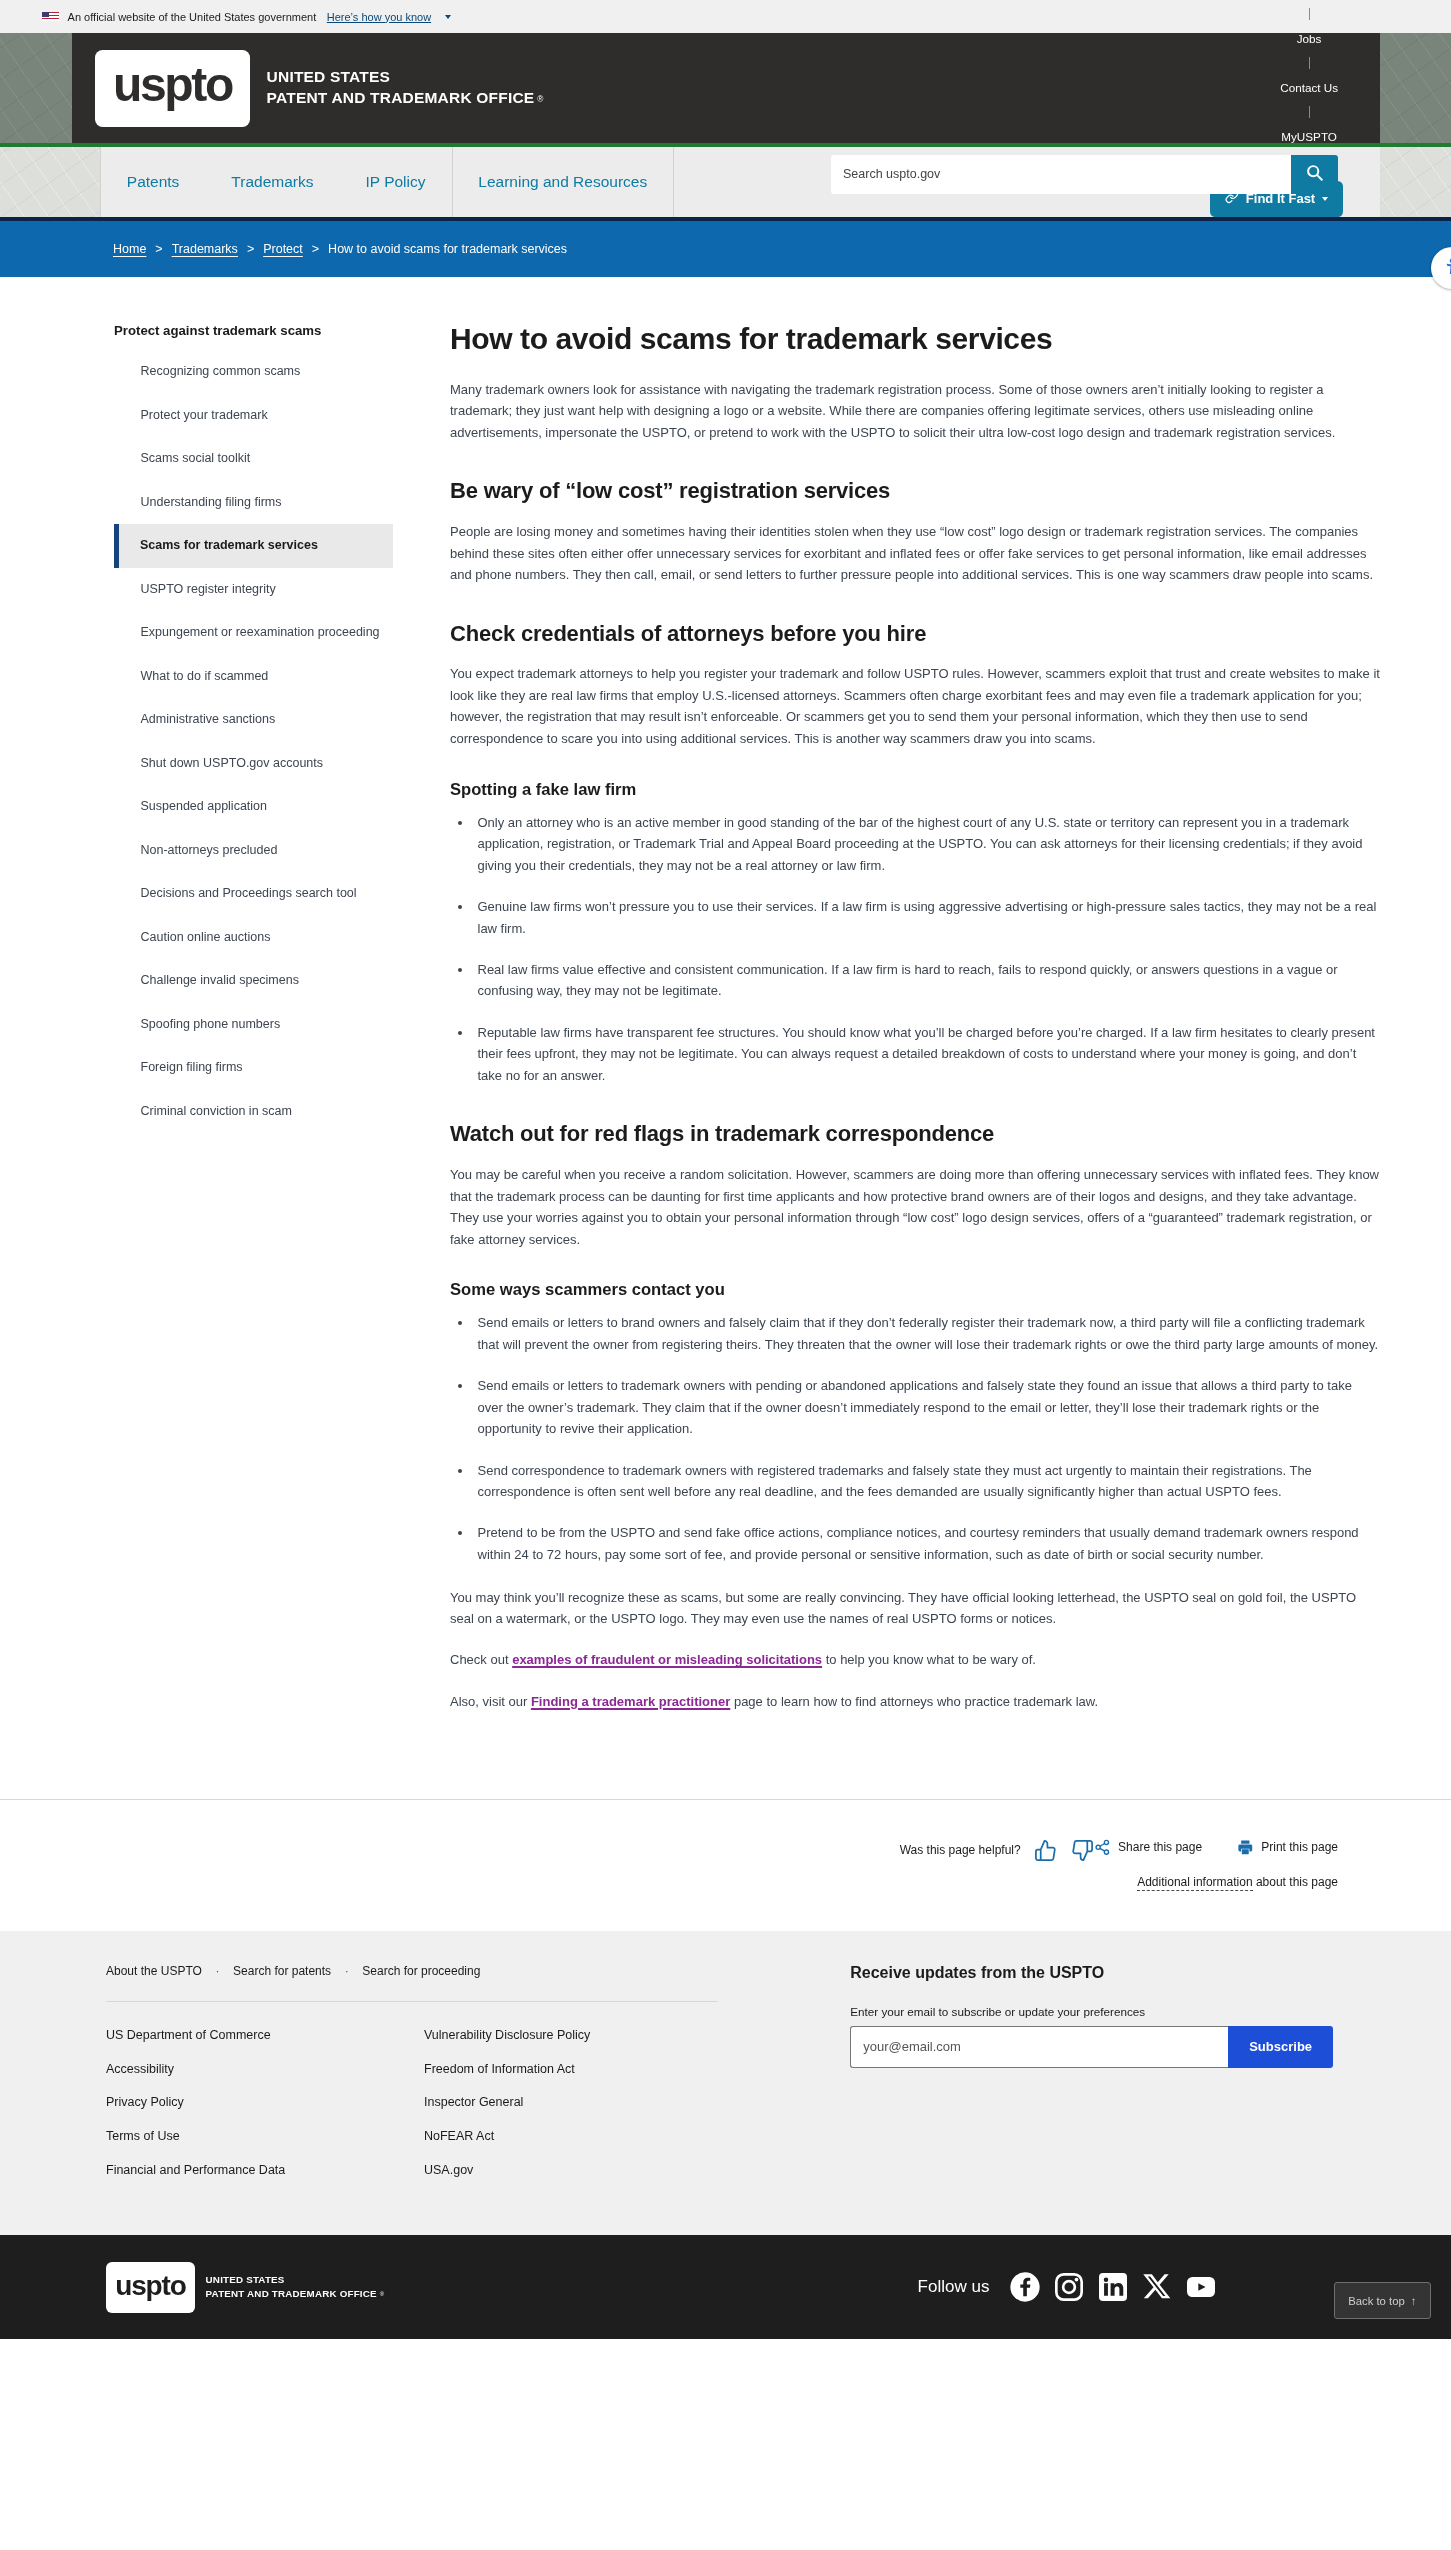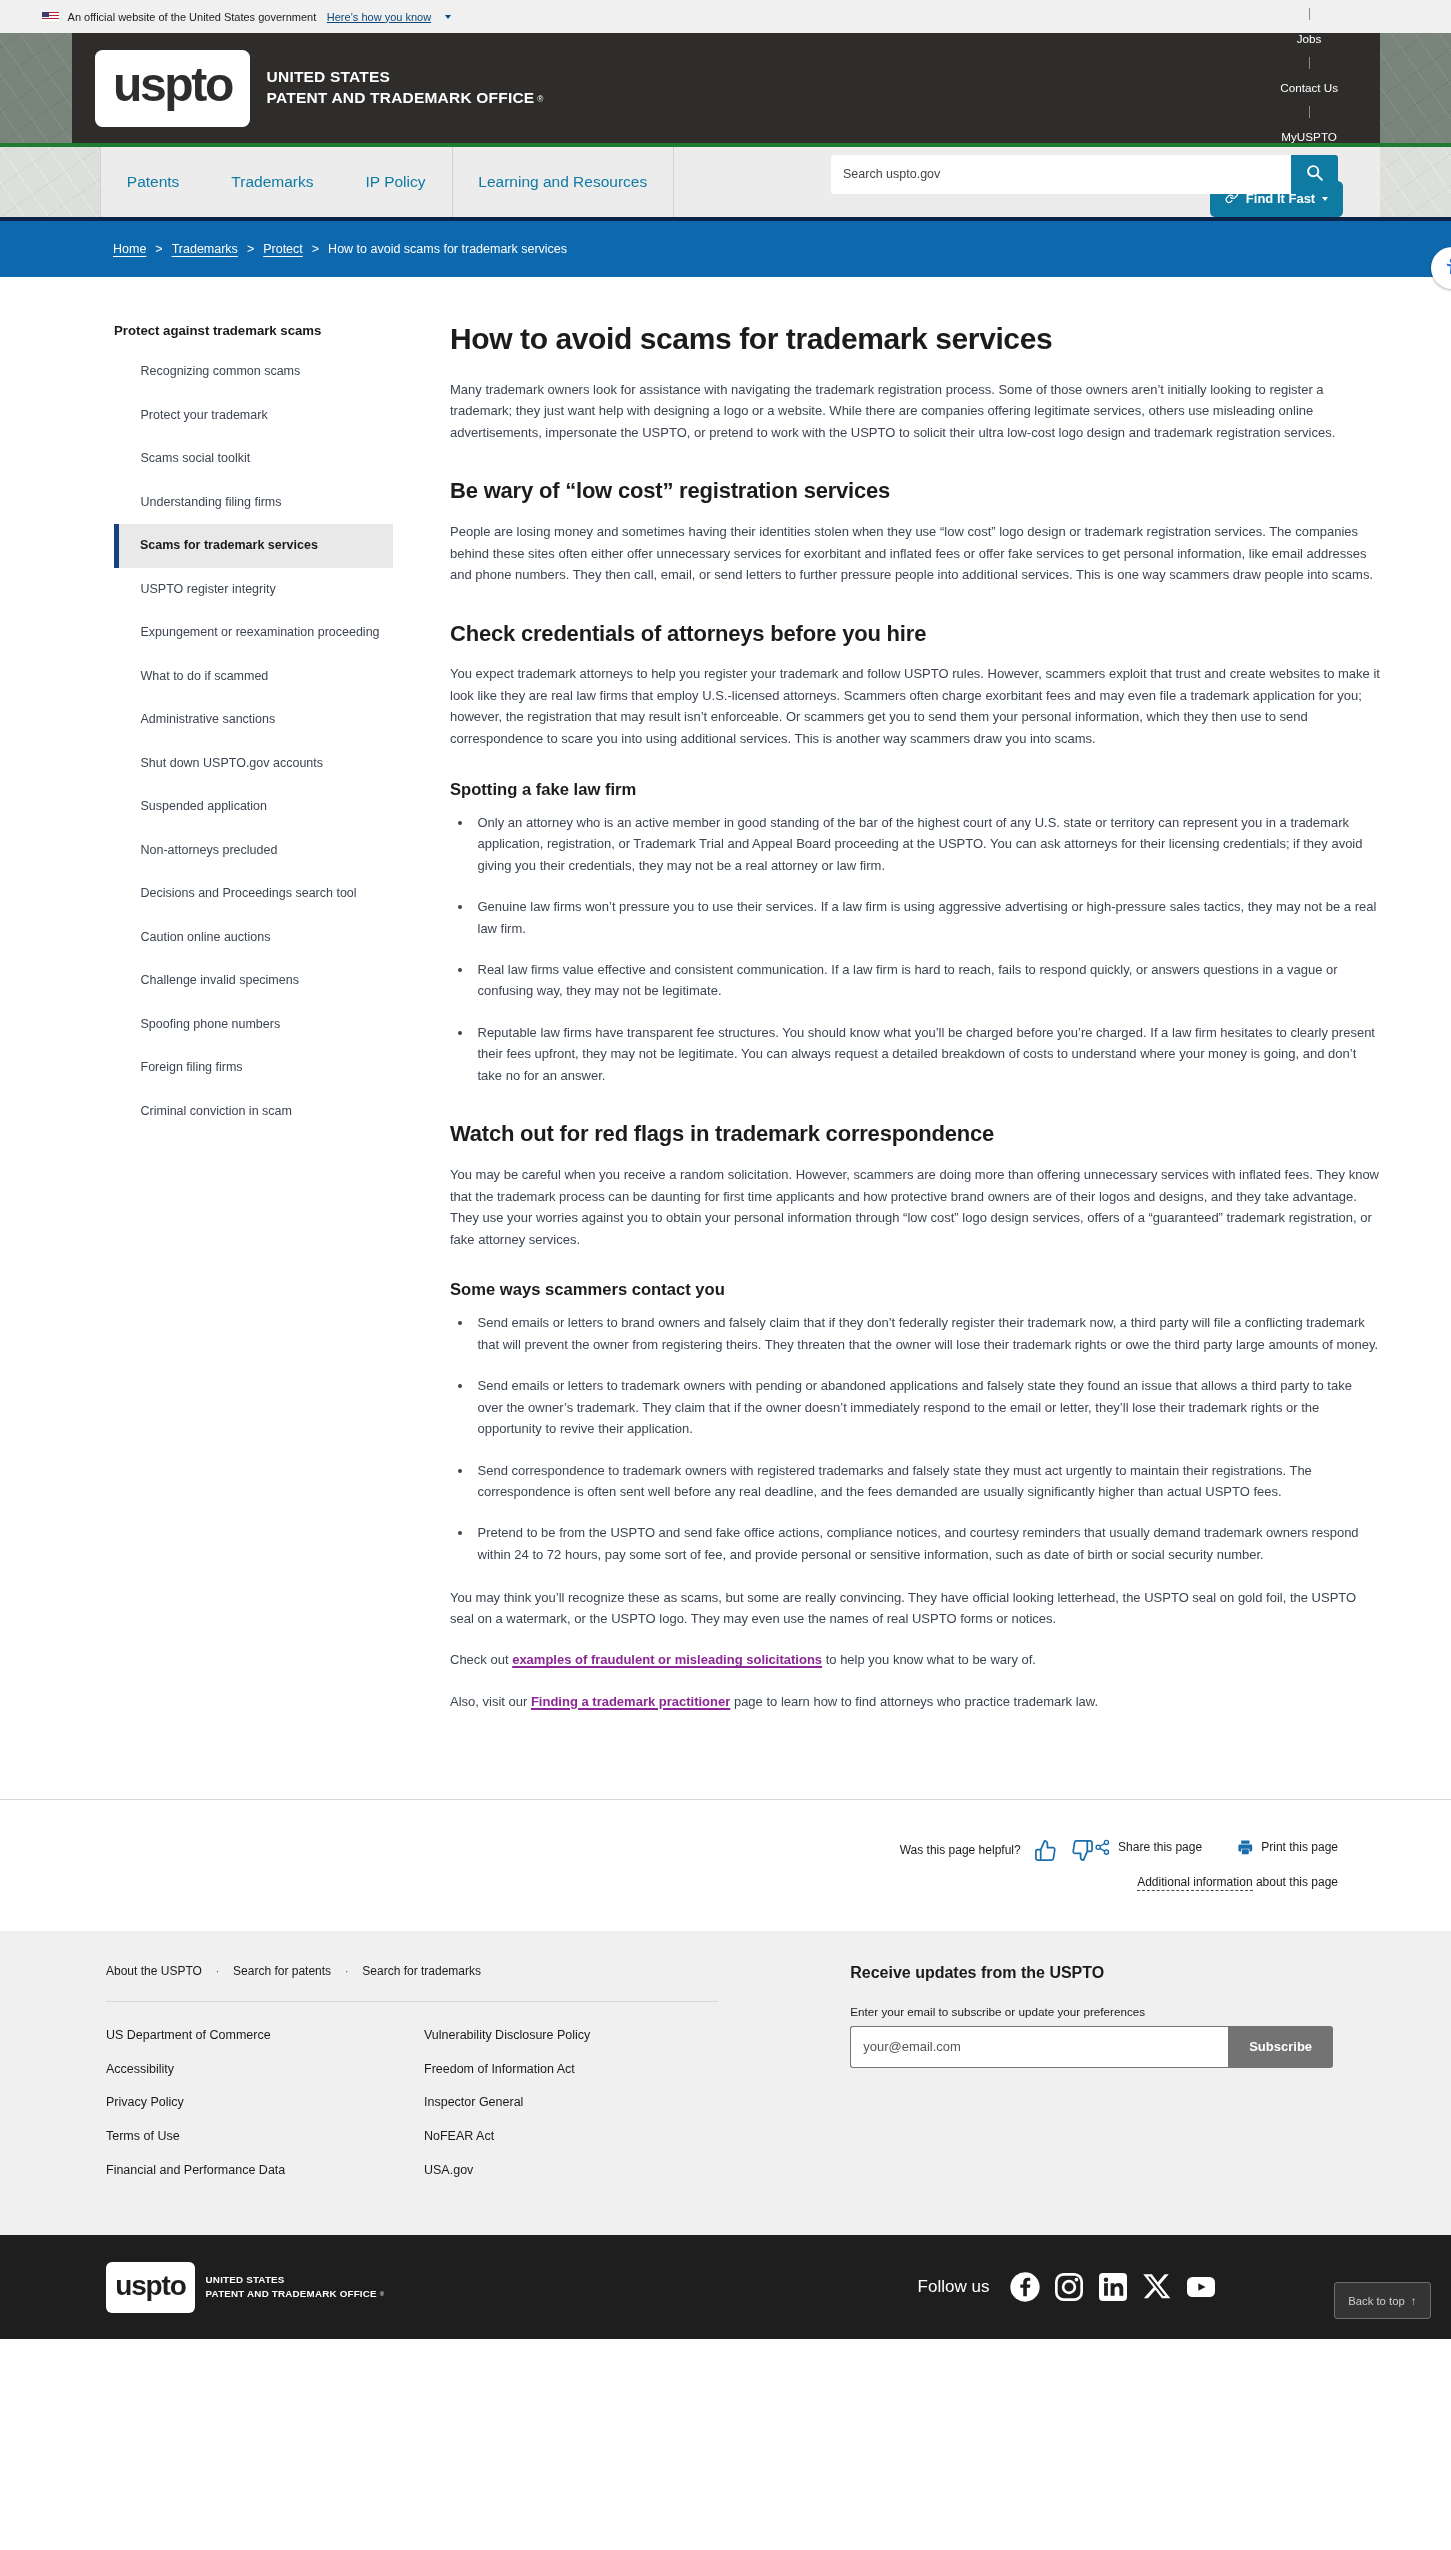--- a/index.html
+++ b/index.html
@@ -155,21 +155,21 @@
   .nl-heading { font-size: 16px; font-weight: bold; color: #1b1b1b; }
   .nl-label { font-size: 11.7px; color: #1b1b1b; margin: 23px 0 7.6px; }
   .nl-form { display: flex; }
   .nl-input {
     width: 378px; height: 42px; border: 0.8px solid #767676; border-right: none;
     border-radius: 3px 0 0 3px; font-size: 13px; padding: 0 12px; background: #fff;
     font-family: "Liberation Sans", sans-serif; color: #333;
   }
   .nl-input::placeholder { color: #555; opacity: 1; }
   .nl-btn {
-    height: 42px; padding: 0 21px; background: #737373; color: #fff; border: none;
+    height: 42px; padding: 0 21px; background: #1d4ed8; color: #fff; border: none;
     border-radius: 0 3px 3px 0; font-size: 13px; font-weight: bold; cursor: pointer;
     font-family: "Liberation Sans", sans-serif;
   }
 
   
   .footer-black { background: #1e1e1e; height: 104px; display: flex; align-items: center; padding: 0 106px; position: relative; }
   .fb-logo-box { background: #fff; border-radius: 6px; width: 89px; height: 51px;
     display: flex; align-items: center; justify-content: center; flex: 0 0 auto; }
   .fb-logo-text { font-size: 28px; font-weight: bold; color: #1e1e1e; letter-spacing: -1.1px; padding-bottom: 3px; }
   .fb-org { color: #fff; font-weight: bold; font-size: 9.8px; line-height: 1.45; margin-left: 10.6px; letter-spacing: 0.2px; }
@@ -384,21 +384,21 @@
 </div>
 
 <div class="footer-gray">
   <div class="footer-cols">
     <div class="footer-left">
       <div class="quick-links">
         <a>About the USPTO</a>
         <span class="ql-sep">·</span>
         <a>Search for patents</a>
         <span class="ql-sep">·</span>
-        <a>Search for trademarks</a>
+        <a>Search for proceeding</a>
       </div>
       <div class="footer-divider"></div>
       <div class="footer-listwrap">
         <ul class="footer-col">
           <li><a>US Department of Commerce</a></li>
           <li><a>Accessibility</a></li>
           <li><a>Privacy Policy</a></li>
           <li><a>Terms of Use</a></li>
           <li><a>Financial and Performance Data</a></li>
         </ul>

